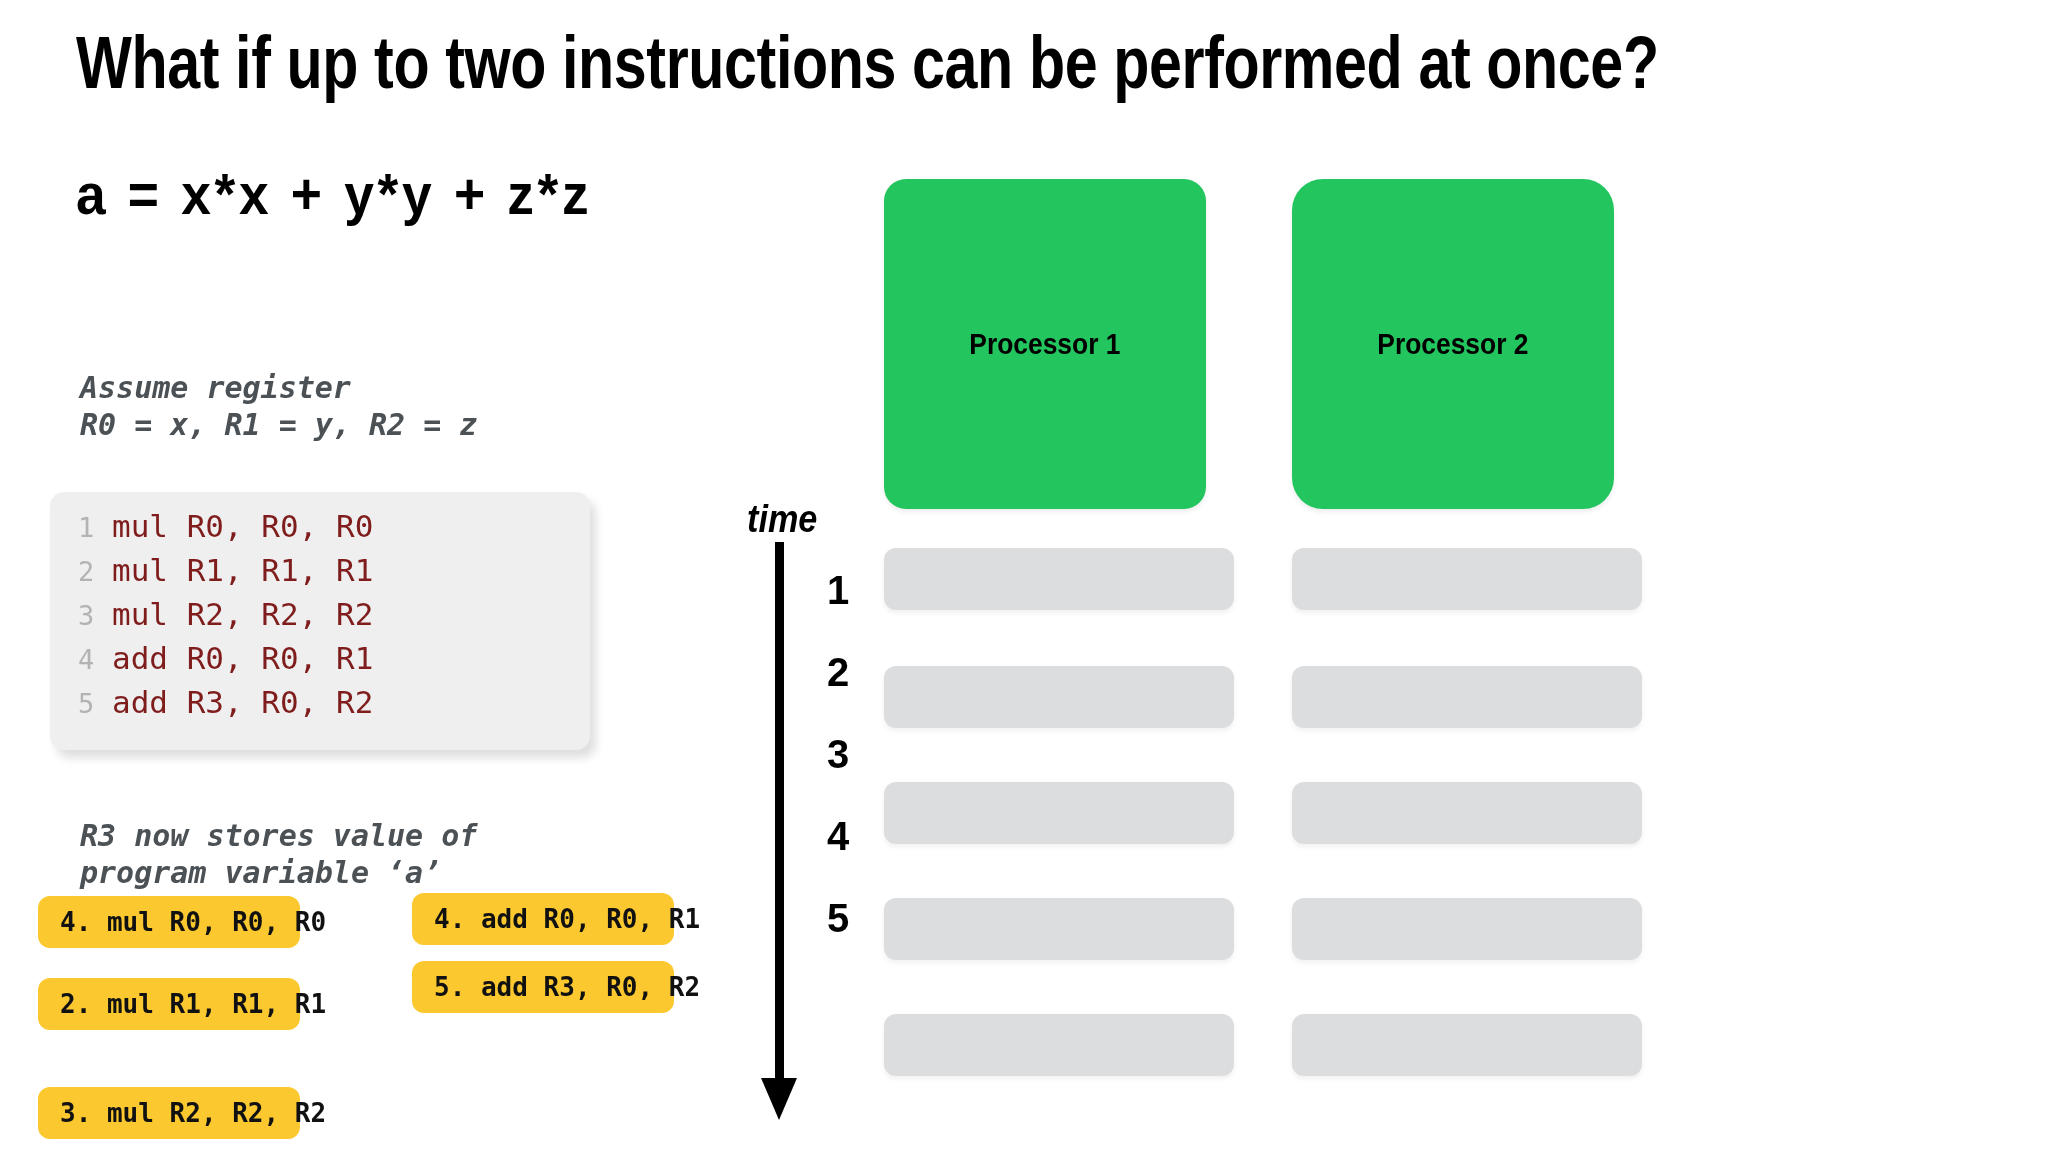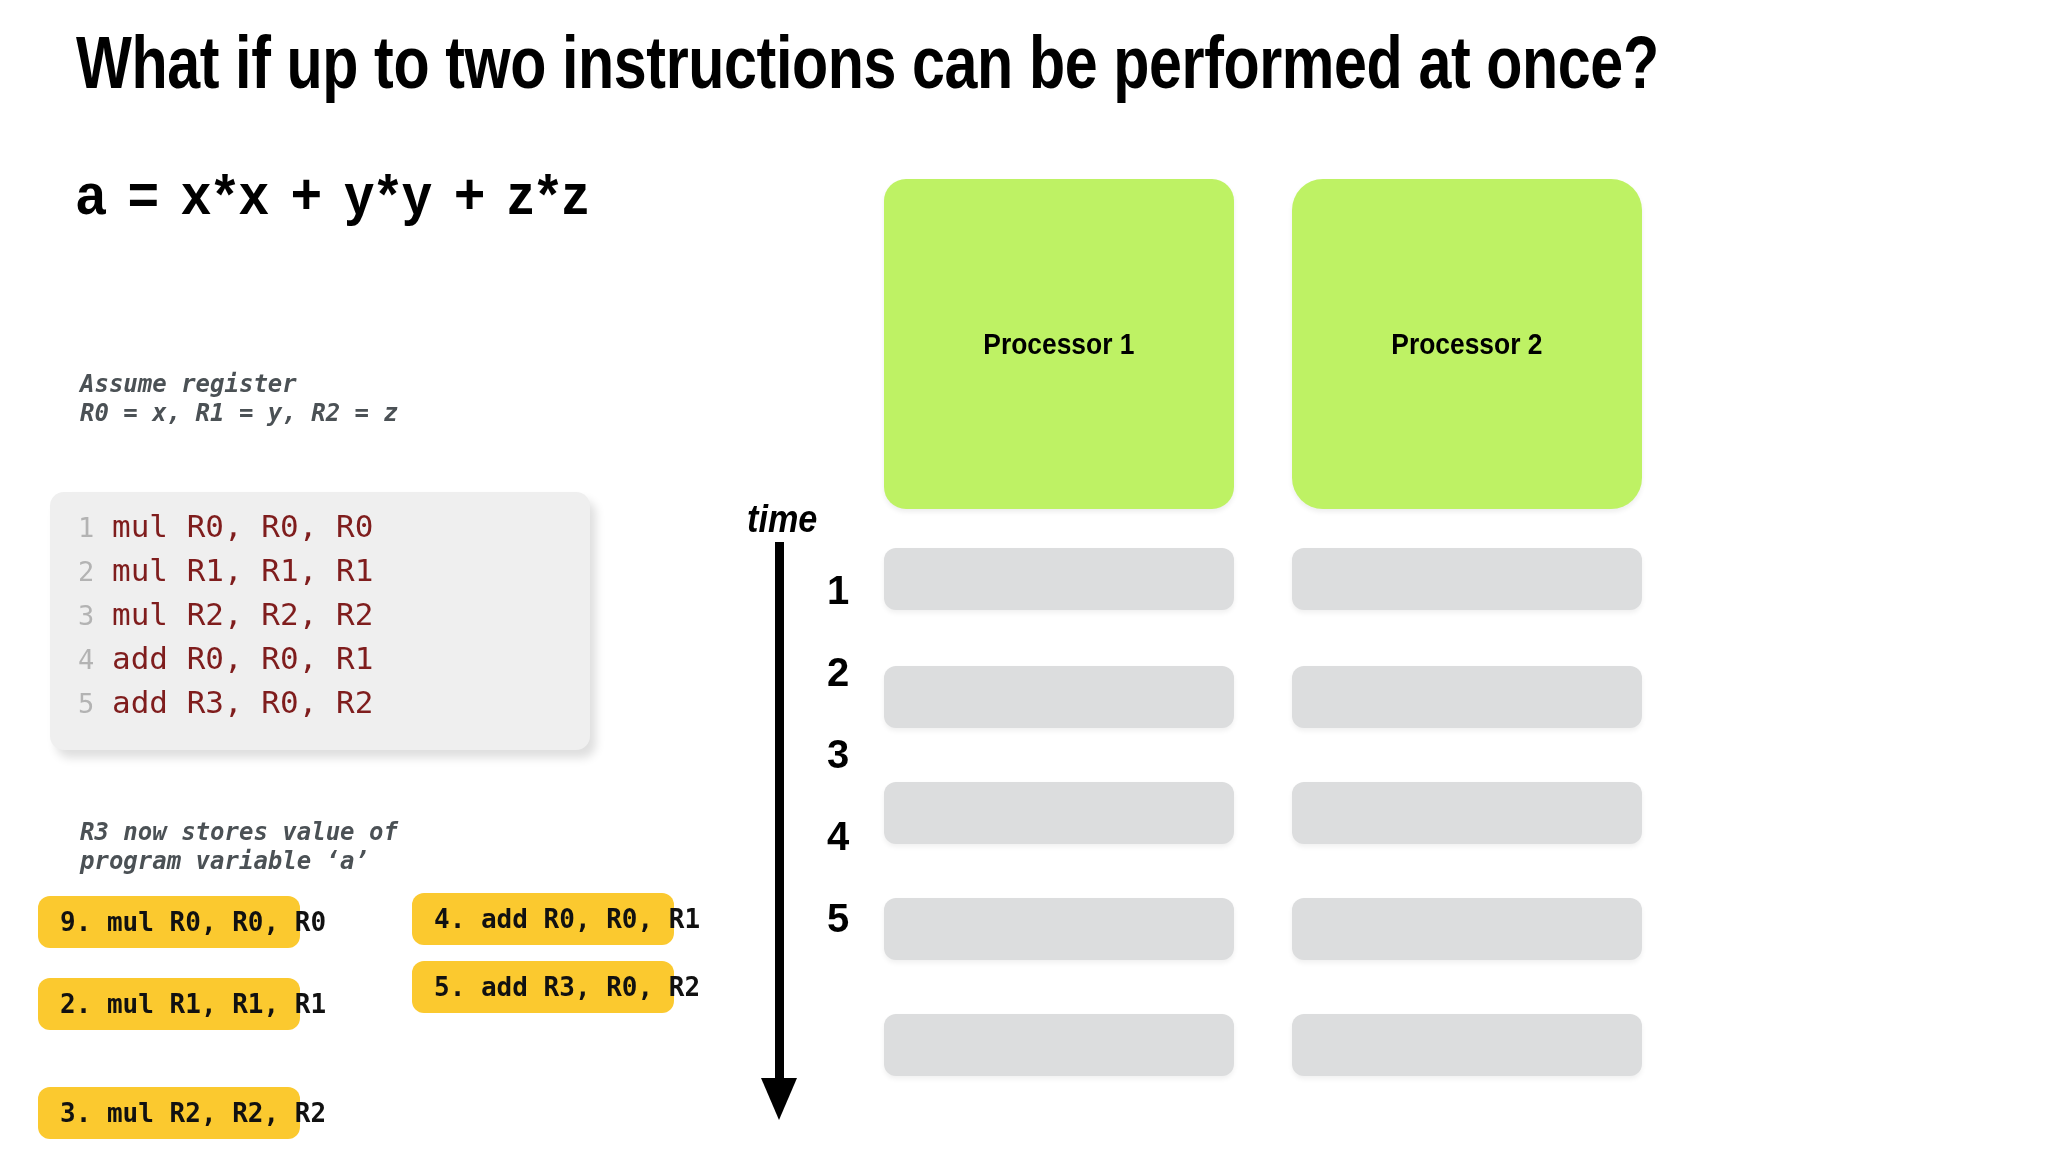--- a/index.html
+++ b/index.html
@@ -47,21 +47,21 @@
     transform-origin: left top;
     white-space: pre;
   }
 
   
   .mono-note {
     position: absolute;
     font-family: "DejaVu Sans Mono", "Liberation Mono", monospace;
     font-style: italic;
     font-weight: bold;
-    font-size: 24px;
+    font-size: 30px;
     line-height: 1.22;
     color: #4b5155;
     white-space: pre;
   }
   #assume-note { left: 80px; top: 370px; }
   #result-note { left: 80px; top: 818px; }
 
   
   #code-block {
     position: absolute;
@@ -150,23 +150,23 @@
     font-family: "Liberation Sans", sans-serif;
     font-weight: bold;
     font-size: 40px;
     color: #000000;
   }
 
   
   .processor-box {
     position: absolute;
     top: 179px;
-    width: 350px;
+    width: 322px;
     height: 330px;
-    background: #bef264;
+    background: #22c55e;
     border-radius: 22px;
     display: flex;
     align-items: center;
     justify-content: center;
     box-shadow: 0 3px 5px rgba(0,0,0,0.07);
   }
   .processor-label {
     font-family: "Liberation Sans", sans-serif;
     font-weight: bold;
     font-size: 30px;
@@ -197,21 +197,21 @@
     <div class="code-line"><span class="ln">2</span><span class="ct">mul R1, R1, R1</span></div>
     <div class="code-line"><span class="ln">3</span><span class="ct">mul R2, R2, R2</span></div>
     <div class="code-line"><span class="ln">4</span><span class="ct">add R0, R0, R1</span></div>
     <div class="code-line"><span class="ln">5</span><span class="ct">add R3, R0, R2</span></div>
   </div>
 
 <div id="result-note" class="mono-note" style="white-space: pre;">R3 now stores value of
 program variable ‘a’</div>
 
 <div id="instruction-card-layer">
-    <div class="instr-card" style="left: 38px; top: 896px; width: 262px; height: 52px;">9. mul R0, R0, R0</div>
+    <div class="instr-card" style="left: 38px; top: 896px; width: 262px; height: 52px;">4. mul R0, R0, R0</div>
     <div class="instr-card" style="left: 38px; top: 978px; width: 262px; height: 52px;">2. mul R1, R1, R1</div>
     <div class="instr-card" style="left: 38px; top: 1062px; width: 262px; height: 52px; margin-top: 25px;">3. mul R2, R2, R2</div>
     <div class="instr-card" style="left: 412px; top: 893px; width: 262px; height: 52px;">4. add R0, R0, R1</div>
     <div class="instr-card" style="left: 412px; top: 961px; width: 262px; height: 52px;">5. add R3, R0, R2</div>
   </div>
 
 <div id="time-label">time</div>
 <div id="time-arrow-shaft"></div>
 <div id="time-arrow-head"></div>
 <div id="row-number-layer">

